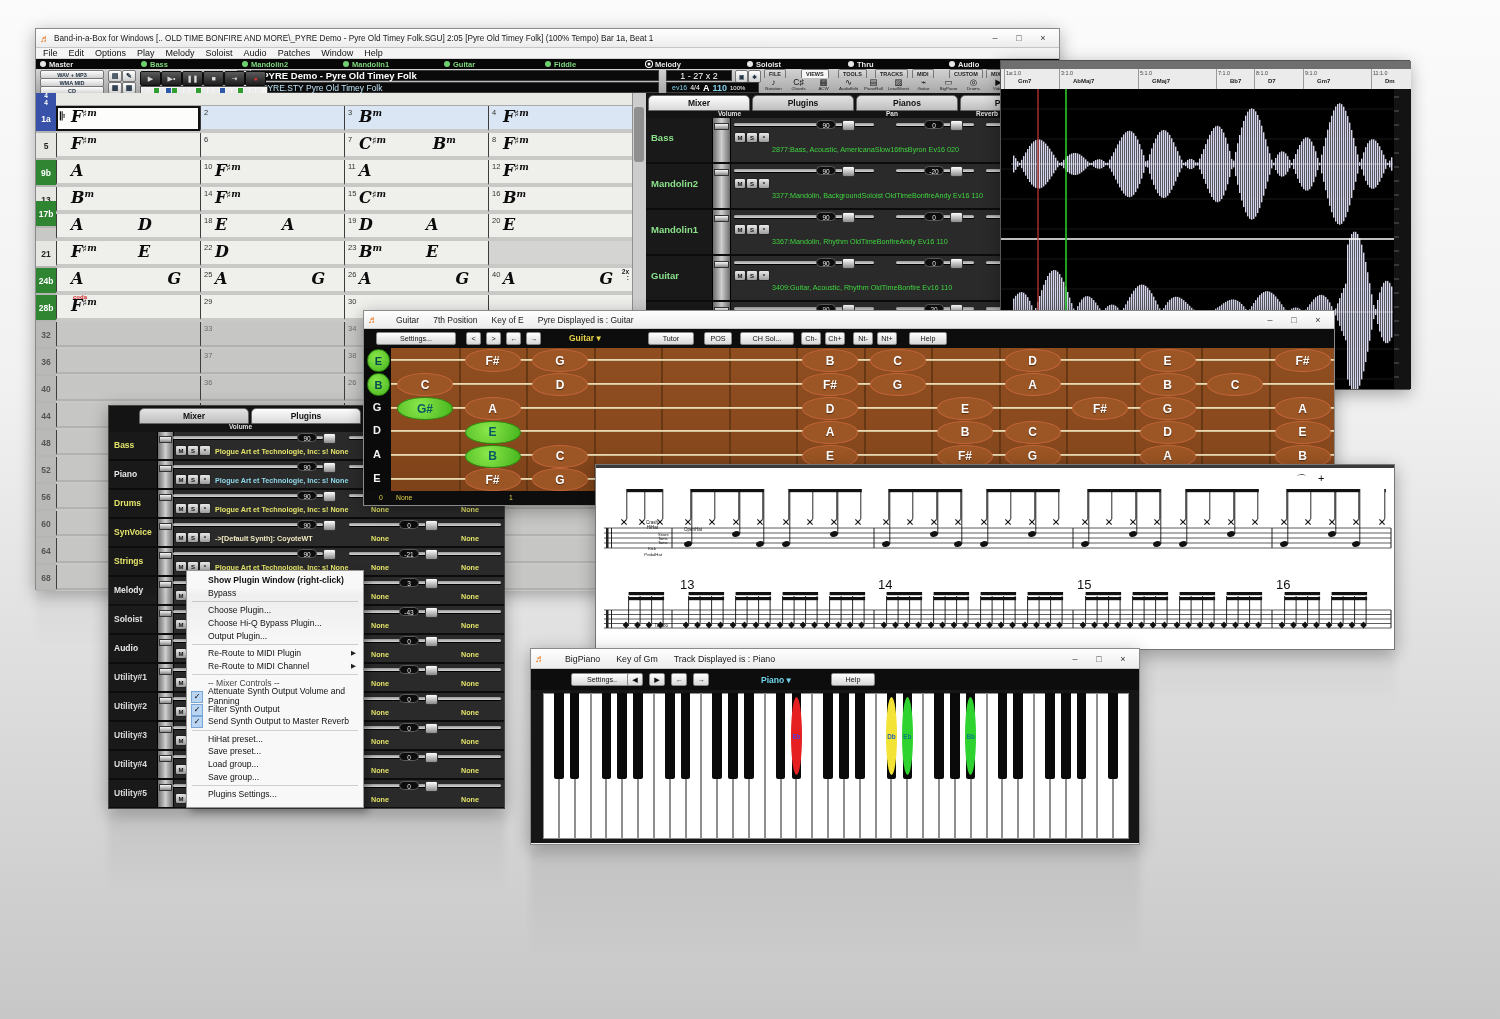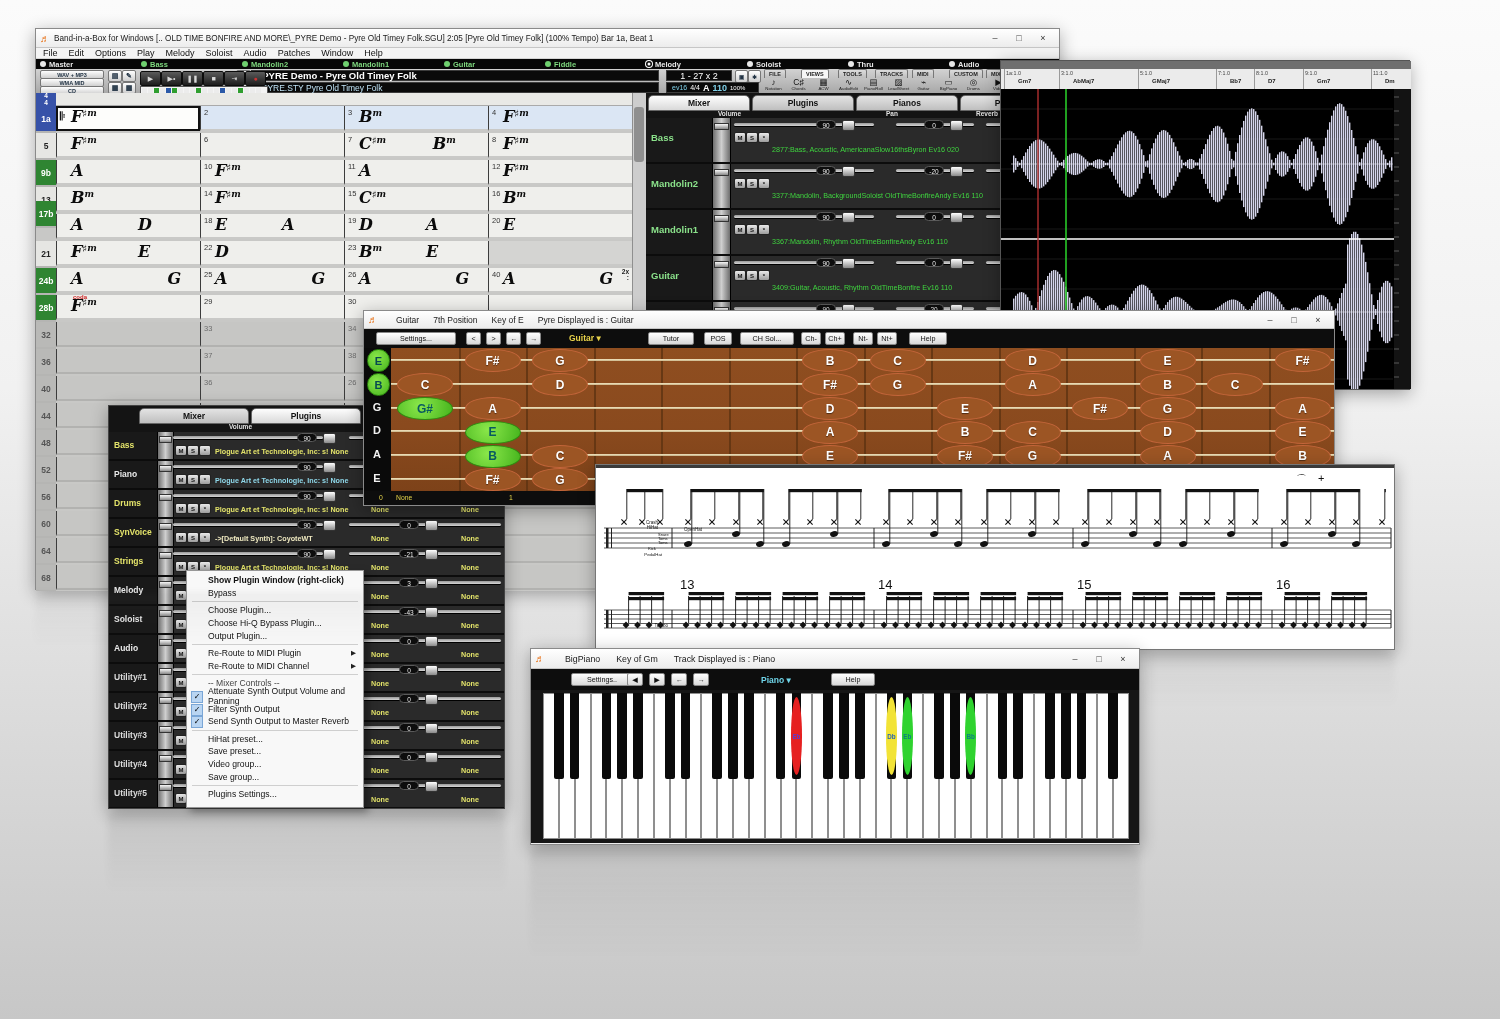--- a/index.html
+++ b/index.html
@@ -1880,21 +1880,21 @@
         <span>Send Synth Output to Master Reverb</span>
       </div>
       <div class="cmsep"></div>
       <div class="cmi">
         <span>HiHat preset...</span>
       </div>
       <div class="cmi">
         <span>Save preset...</span>
       </div>
       <div class="cmi">
-        <span>Video group...</span>
+        <span>Load group...</span>
       </div>
       <div class="cmi">
         <span>Save group...</span>
       </div>
       <div class="cmsep"></div>
       <div class="cmi">
         <span>Plugins Settings...</span>
       </div>
     </section>
 

